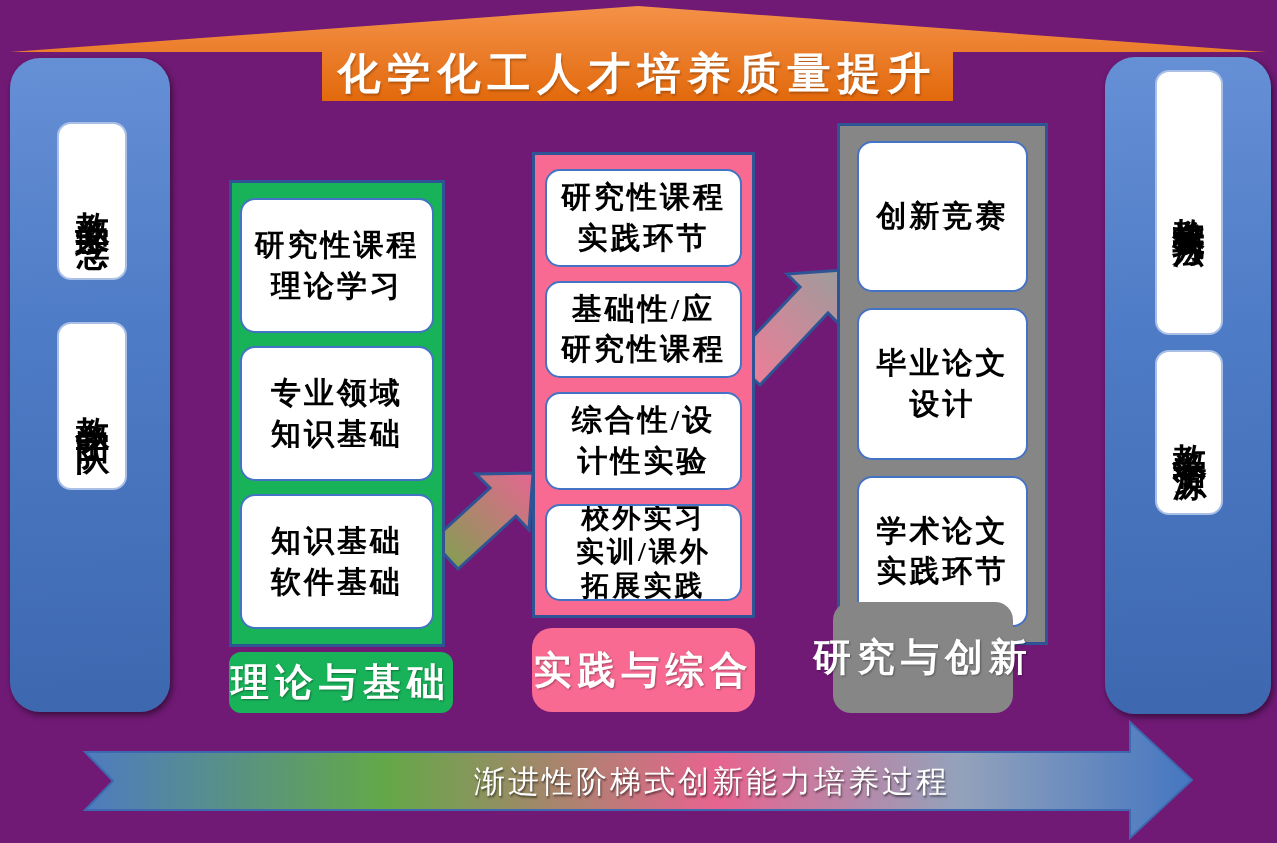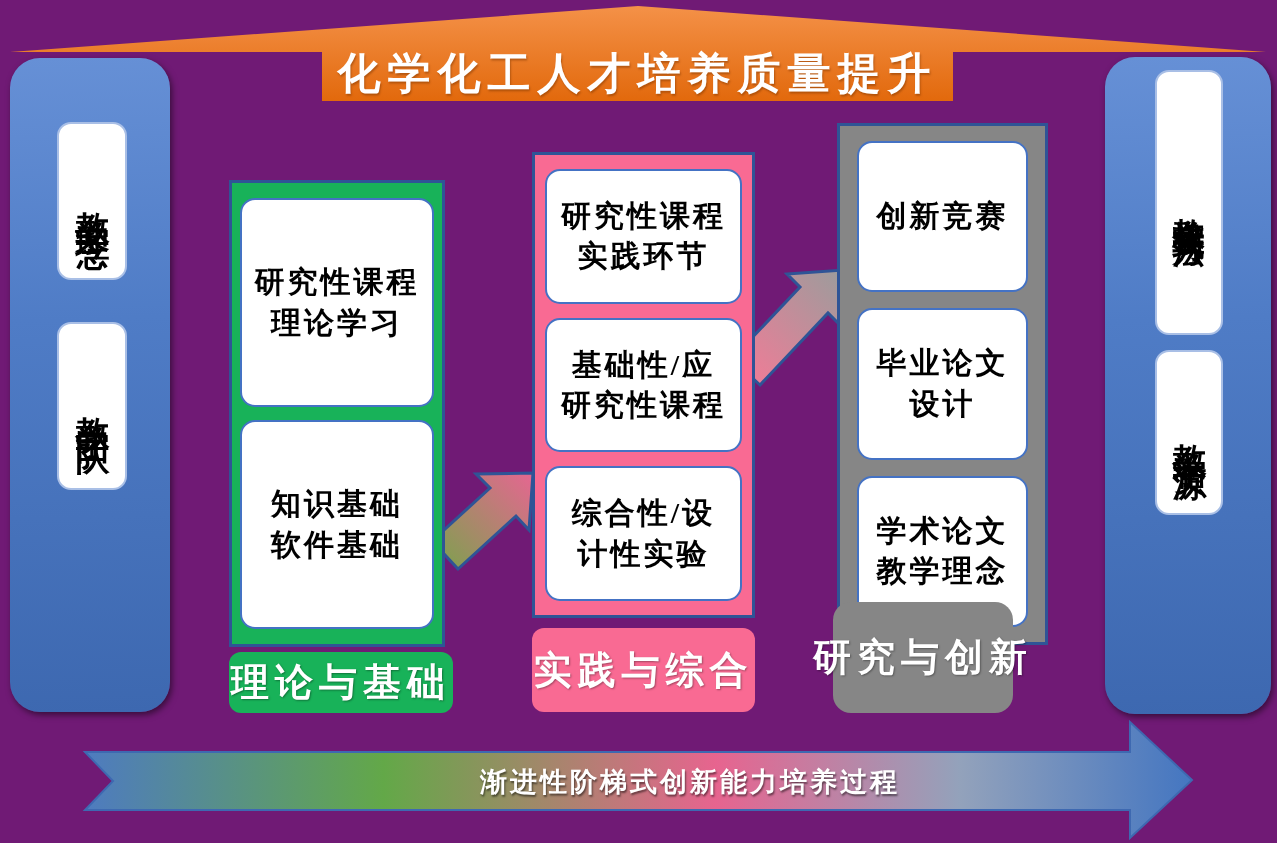--- a/index.html
+++ b/index.html
@@ -43,27 +43,27 @@
     display:flex;align-items:center;justify-content:center;text-align:center;
     color:#000;font-size:30px;font-weight:bold;line-height:1.35;letter-spacing:3px;
     white-space:pre-line;overflow:hidden;
   }
   .stage-label{
     display:flex;align-items:center;justify-content:center;
     color:#fff;font-size:38px;font-weight:bold;letter-spacing:6px;
     text-shadow:1px 1px 2px rgba(0,0,0,.35);white-space:nowrap;
   }
   .stage-label.theory{background:#18b259;border-radius:12px;text-align:center;}
-  .stage-label.practice{background:#f96a93;border-radius:12px;}
+  .stage-label.practice{background:#f96a93;border-radius:20px;}
   .stage-label.research{background:#868686;border-radius:18px;}
   
   .bottom-caption{
-    left:230px;top:752px;width:920px;height:60px;
+    left:252px;top:752px;width:920px;height:60px;
     display:flex;align-items:center;justify-content:center;
-    color:#fff;font-size:27px;font-weight:bold;letter-spacing:3px;
+    color:#fff;font-size:31px;font-weight:normal;letter-spacing:3px;
     text-shadow:1px 2px 2px rgba(0,0,0,.5);white-space:nowrap;
   }
 </style>
 </head>
 <body>
 
 <div id="canvas">
 
   <svg id="shapes" viewBox="0 0 1277 843">
     <defs>
@@ -113,39 +113,44 @@
       <span class="v-text long">教学模式与方法</span>
     </div>
     <div class="abs v-box" style="left:50px;top:293px;width:68px;height:165px;">
       <span class="v-text">教学资源</span>
     </div>
   </div>
 
   <div class="abs stage-col theory" style="left:229px;top:180px;width:216px;height:467px;">
     <div class="stage-item">研究性课程
 理论学习</div>
+    <div class="stage-item">专业领域
+知识基础</div>
     <div class="stage-item">知识基础
 软件基础</div>
   </div>
   <div class="abs stage-label theory" style="left:229px;top:652px;width:224px;height:61px;">理论与基础</div>
 
   <div class="abs stage-col practice" style="left:532px;top:152px;width:223px;height:466px;">
     <div class="stage-item">研究性课程
 实践环节</div>
     <div class="stage-item">基础性/应
 研究性课程</div>
     <div class="stage-item">综合性/设
 计性实验</div>
+    <div class="stage-item" style="font-size:28px;line-height:1.22;">校外实习
+实训/课外
+拓展实践</div>
   </div>
   <div class="abs stage-label practice" style="left:532px;top:628px;width:223px;height:84px;">实践与综合</div>
 
   <div class="abs stage-col research" style="left:837px;top:123px;width:211px;height:522px;">
     <div class="stage-item">创新竞赛</div>
     <div class="stage-item">毕业论文
 设计</div>
     <div class="stage-item">学术论文
-教学理念</div>
+实践环节</div>
   </div>
   <div class="abs stage-label research" style="left:833px;top:602px;width:180px;height:111px;">研究与创新</div>
 
   <div class="abs bottom-caption">渐进性阶梯式创新能力培养过程</div>
 
 </div>
 
 </body></html>

